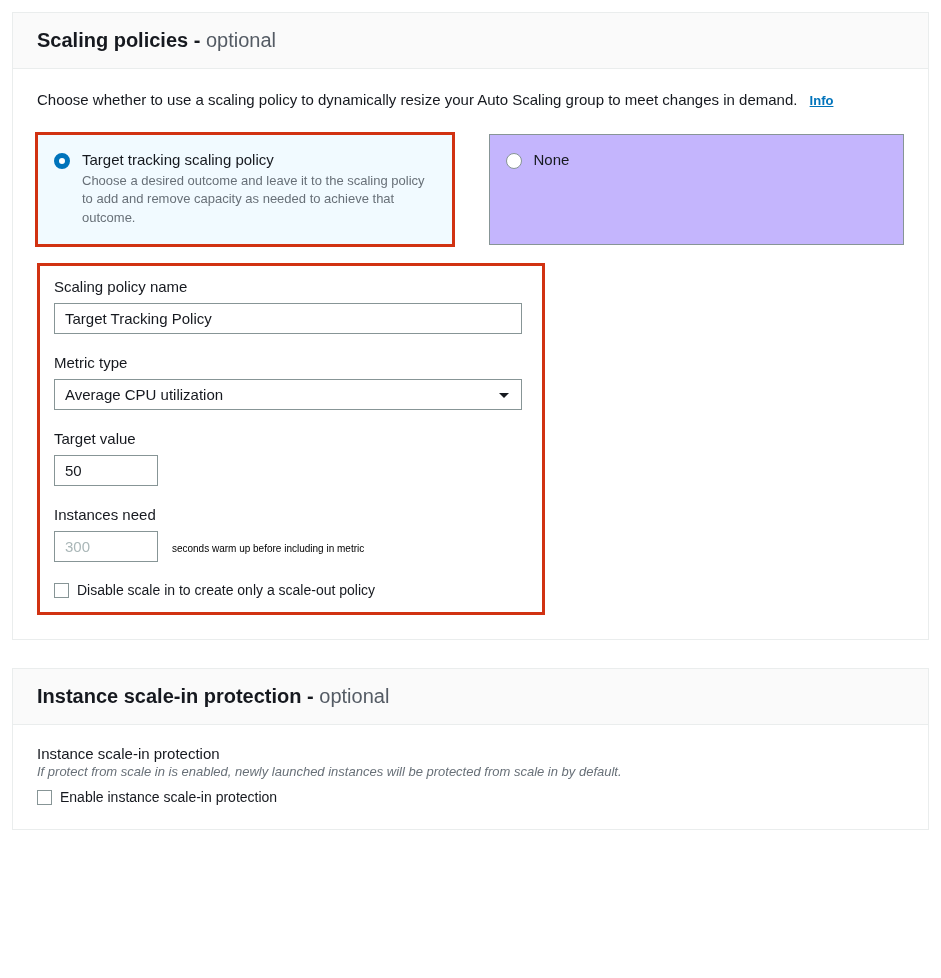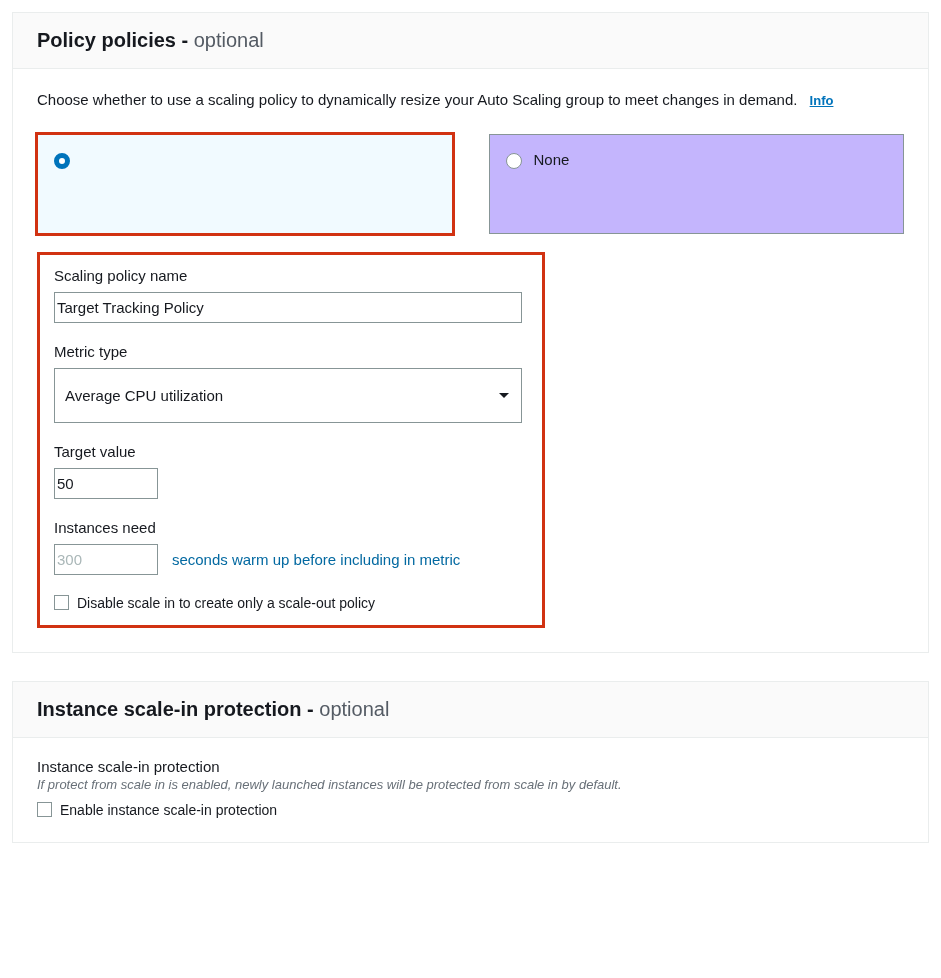--- a/index.html
+++ b/index.html
@@ -105,56 +105,56 @@
     }
     .field-group { margin-bottom: 20px; }
     .field-label {
       font-size: 15px;
       color: #16191f;
       margin-bottom: 8px;
       display: block;
     }
     input[type="text"], input[type="number"] {
       border: 1px solid #879596;
-      padding: 6px 2px;
+      padding: 6px 10px;
       font-size: 15px;
       color: #16191f;
       font-family: inherit;
       background: #ffffff;
     }
     input[type="text"]::placeholder, input[type="number"]::placeholder { color: #aab7b8; }
     .text-input-full { width: 468px; }
     .select-wrap {
       position: relative;
       width: 468px;
     }
     .select-wrap select {
       width: 100%;
       border: 1px solid #879596;
-      padding: 18px 10px;
+      padding: 6px 10px;
       font-size: 15px;
       color: #16191f;
       font-family: inherit;
       appearance: none;
       -webkit-appearance: none;
       background: #ffffff;
       cursor: pointer;
     }
     .select-caret {
       position: absolute;
       right: 12px;
       top: 50%;
       transform: translateY(-50%);
       pointer-events: none;
     }
     .small-input { width: 104px; }
     .inline-suffix {
       margin-left: 10px;
-      font-size: 15px;
-      color: #0369a1;
+      font-size: 10px;
+      color: #000000;
     }
     .checkbox-row {
       display: flex;
       align-items: center;
       gap: 8px;
       margin-top: 6px;
     }
     .checkbox {
       width: 15px;
       height: 15px;
@@ -174,32 +174,36 @@
       margin-bottom: 10px;
       font-style: italic;
     }
   </style>
 </head>
 <body>
 
 <div class="panel">
   <div class="panel-header">
     <h2>
-      <span>Policy policies</span><span class="dash"> - </span><span class="optional">optional</span>
+      <span>Scaling policies</span><span class="dash"> - </span><span class="optional">optional</span>
     </h2>
   </div>
   <div class="panel-body">
     <p class="description">
       <span>Choose whether to use a scaling policy to dynamically resize your Auto Scaling group to meet changes in demand.</span>
       <span class="info-link">Info</span>
     </p>
 
     <div class="radio-row">
       <div class="radio-card selected highlight-red">
         <span class="radio-icon checked"></span>
+        <div>
+          <div class="radio-title">Target tracking scaling policy</div>
+          <div class="radio-desc">Choose a desired outcome and leave it to the scaling policy to add and remove capacity as needed to achieve that outcome.</div>
+        </div>
       </div>
       <div class="radio-card">
         <span class="radio-icon"></span>
         <div>
           <div class="radio-title">None</div>
         </div>
       </div>
     </div>
 
     <div class="highlight-red-box">

